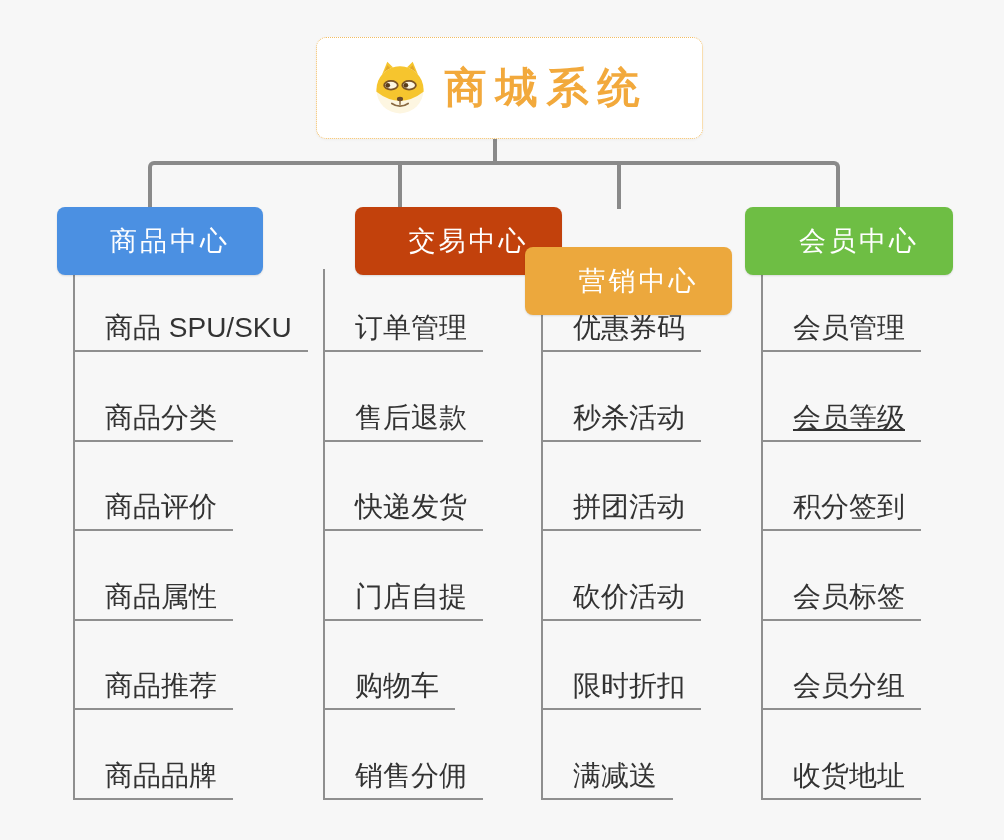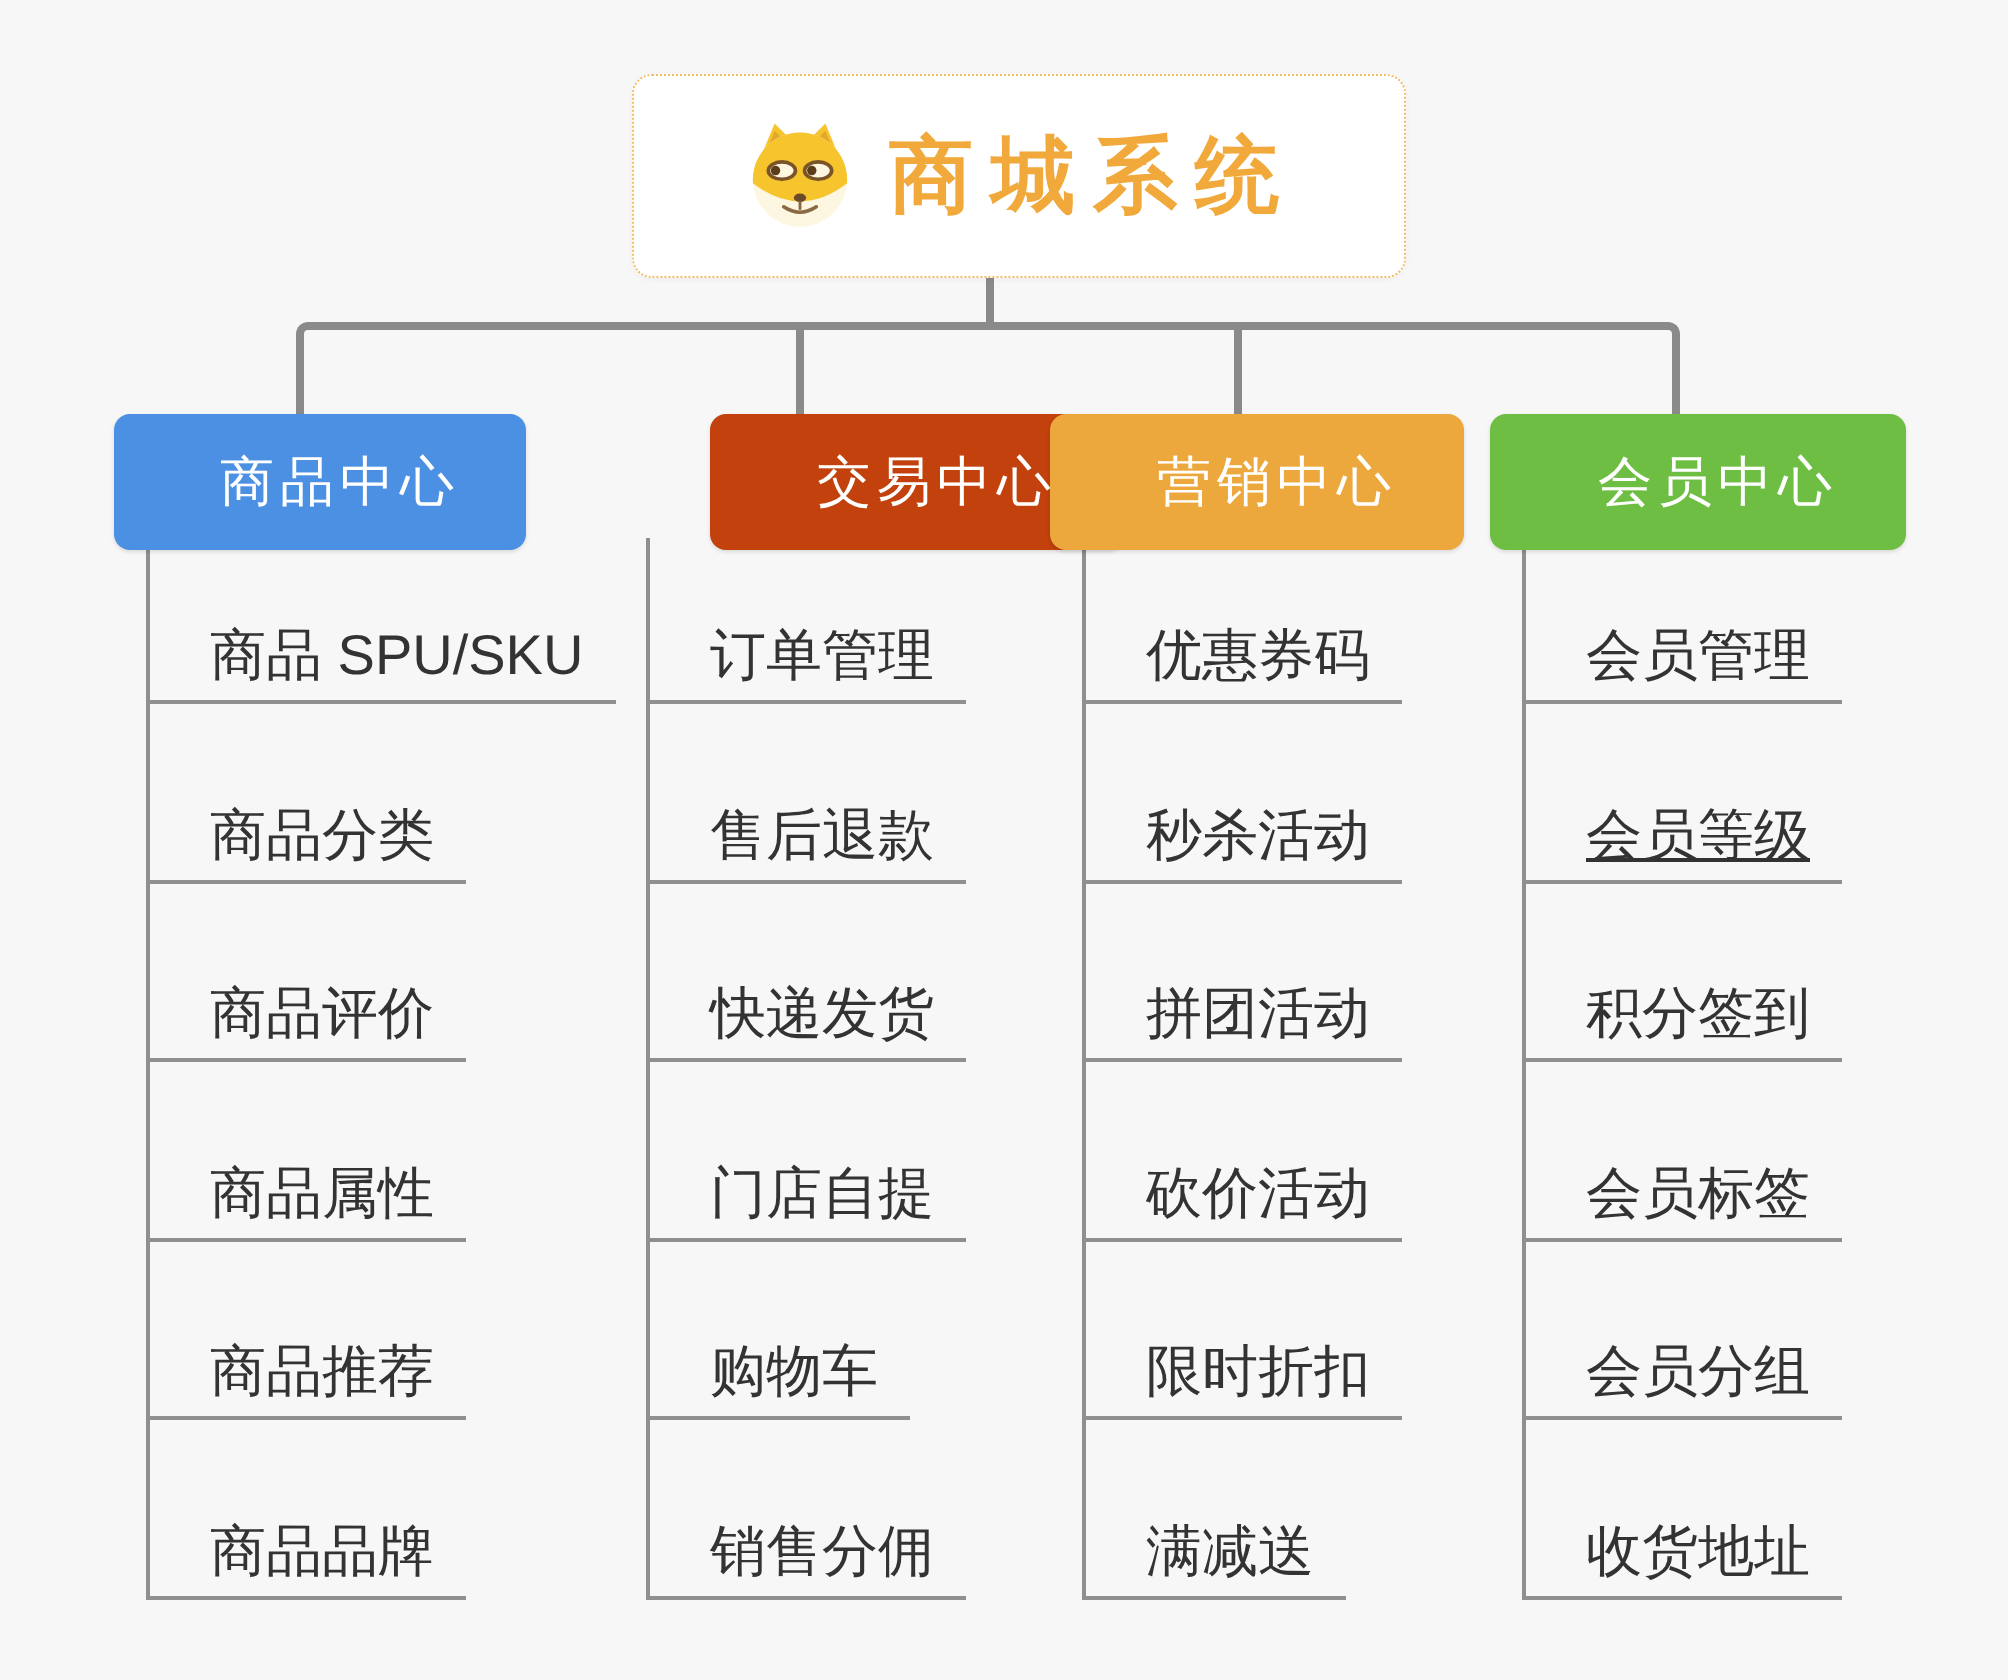--- a/index.html
+++ b/index.html
@@ -151,21 +151,21 @@
       <div class="branch-box" style="left: 307px; width: 187px; background: #c2410c; margin-left: 48px;">
         <span>交易中心</span>
       </div>
       <div class="trunk" style="left: 323px;"></div>
       <div class="leaf" style="left: 323px; top: 304px;">订单管理</div>
       <div class="leaf" style="left: 323px; top: 394px;">售后退款</div>
       <div class="leaf" style="left: 323px; top: 483px;">快递发货</div>
       <div class="leaf" style="left: 323px; top: 573px;">门店自提</div>
       <div class="leaf" style="left: 323px; top: 662px;">购物车</div>
       <div class="leaf" style="left: 323px; top: 752px;">销售分佣</div>
-      <div class="branch-box" style="left: 525px; width: 187px; background: rgb(236, 168, 61);">
+      <div class="branch-box" style="left: 525px; width: 187px; background: rgb(236, 168, 61); margin-top: 40px;">
         <span>营销中心</span>
       </div>
       <div class="trunk" style="left: 541px;"></div>
       <div class="leaf" style="left: 541px; top: 304px;">优惠券码</div>
       <div class="leaf" style="left: 541px; top: 394px;">秒杀活动</div>
       <div class="leaf" style="left: 541px; top: 483px;">拼团活动</div>
       <div class="leaf" style="left: 541px; top: 573px;">砍价活动</div>
       <div class="leaf" style="left: 541px; top: 662px;">限时折扣</div>
       <div class="leaf" style="left: 541px; top: 752px;">满减送</div>
       <div class="branch-box" style="left: 745px; width: 188px; background: rgb(110, 190, 68); justify-content: center;">

